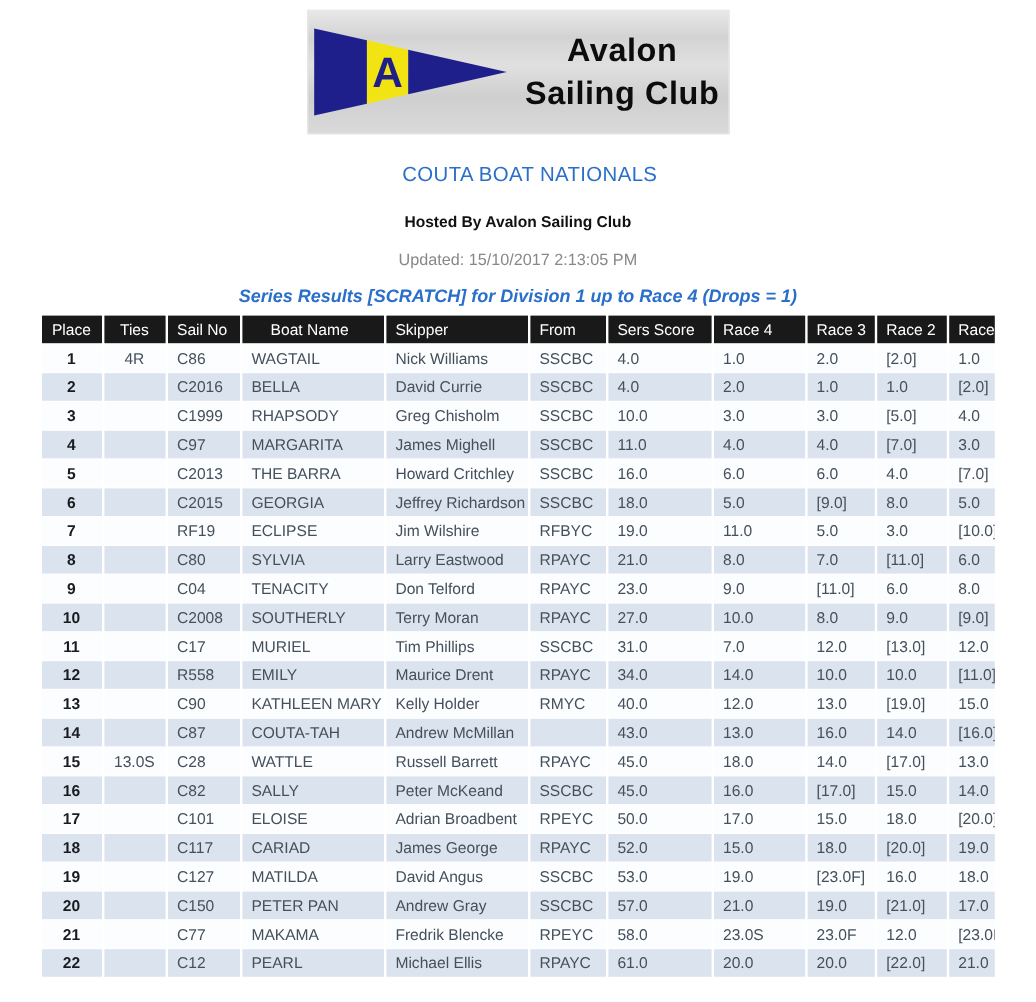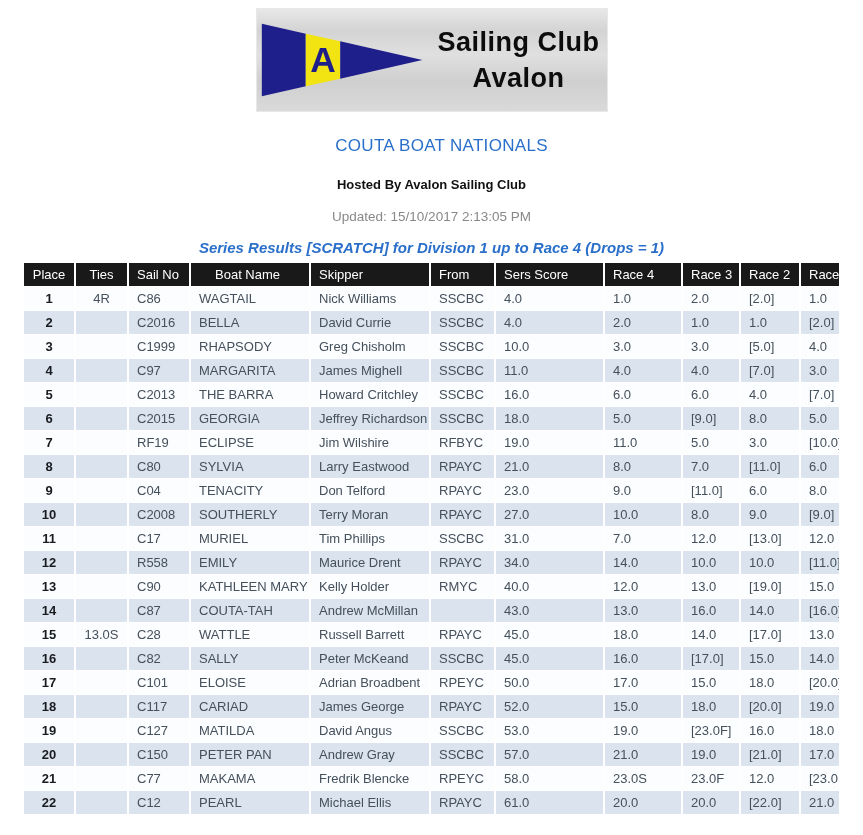--- a/index.html
+++ b/index.html
@@ -102,40 +102,40 @@
 <div class="page">
 
   <div class="logo-box">
     <svg class="burgee" width="172" height="96" viewBox="0 0 180 100" aria-hidden="true">
       <polygon points="4,12 50,22.4 50,77.6 4,88" fill="#1f1f8c"></polygon>
       <polygon points="50,22.4 86,30.5 86,69.5 50,77.6" fill="#f2e412"></polygon>
       <polygon points="86,30.5 172,50 86,69.5" fill="#1f1f8c"></polygon>
       <text x="68" y="63" text-anchor="middle" font-family="Liberation Sans, sans-serif" font-size="37" font-weight="bold" fill="#1f1f8c">A</text>
     </svg>
     <div class="logo-text">
+      <div>Avalon</div>
       <div>Sailing Club</div>
-      <div>Avalon</div>
     </div>
   </div>
 
   <div class="event-title">COUTA BOAT NATIONALS</div>
   <div class="hosted-by">Hosted By Avalon Sailing Club</div>
   <div class="updated">Updated: 15/10/2017  2:13:05 PM</div>
   <div class="series-title">Series Results [SCRATCH] for Division 1 up to Race 4 (Drops = 1)</div>
 
   <table class="results">
     <thead>
       <tr id="header-row">
           <th class="al-center" style="width: 50px;">Place</th>
           <th class="al-center" style="width: 51px;">Ties</th>
           <th class="al-left" style="width: 60px;">Sail No</th>
           <th class="al-left" style="width: 118px; padding-left: 24px;">Boat Name</th>
           <th class="al-left" style="width: 118px;">Skipper</th>
           <th class="al-left" style="width: 63px; margin-top: 35px;">From</th>
-          <th class="al-left" style="width: 107px;">Sers Score</th>
+          <th class="al-left" style="width: 86px;">Sers Score</th>
           <th class="al-left" style="width: 76px;">Race 4</th>
           <th class="al-left" style="width: 56px;">Race 3</th>
           <th class="al-left" style="width: 58px;">Race 2</th>
           <th class="al-left" style="width: 38px;">Race 1</th>
         </tr>
     </thead>
     <tbody id="table-body">
         <tr>
           <td class="al-center col-place">1</td>
           <td class="al-center col-ties">4R</td>

